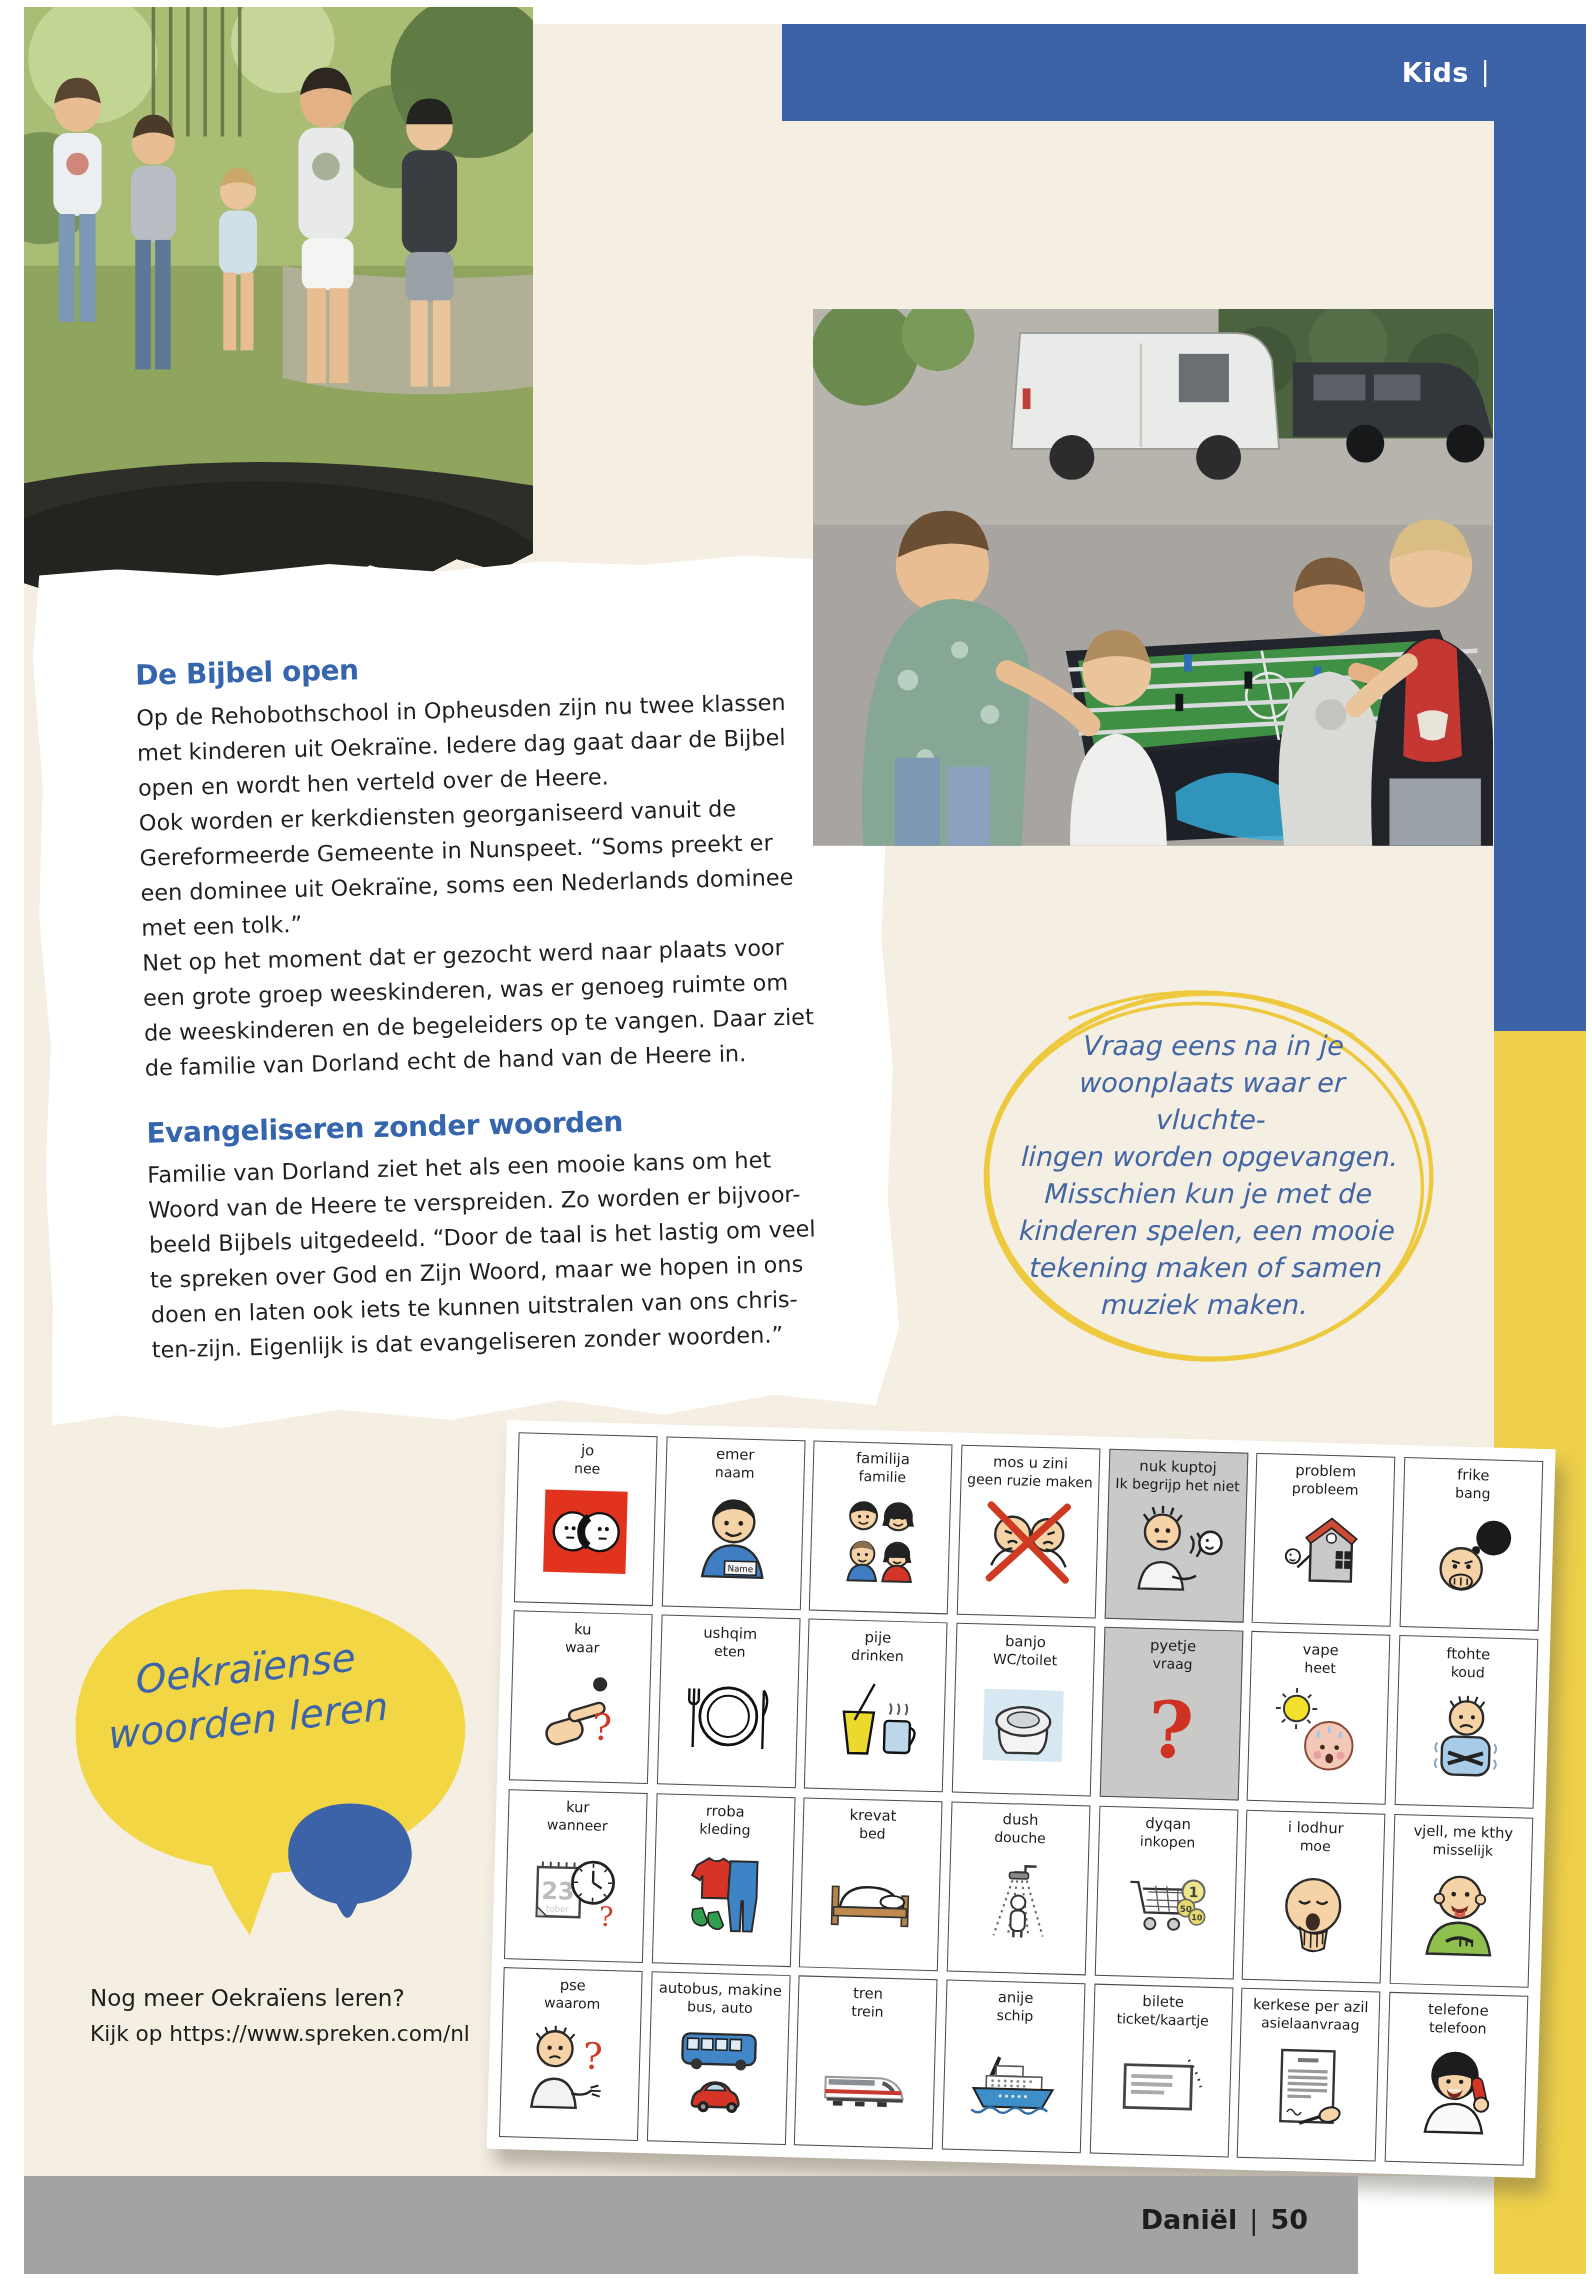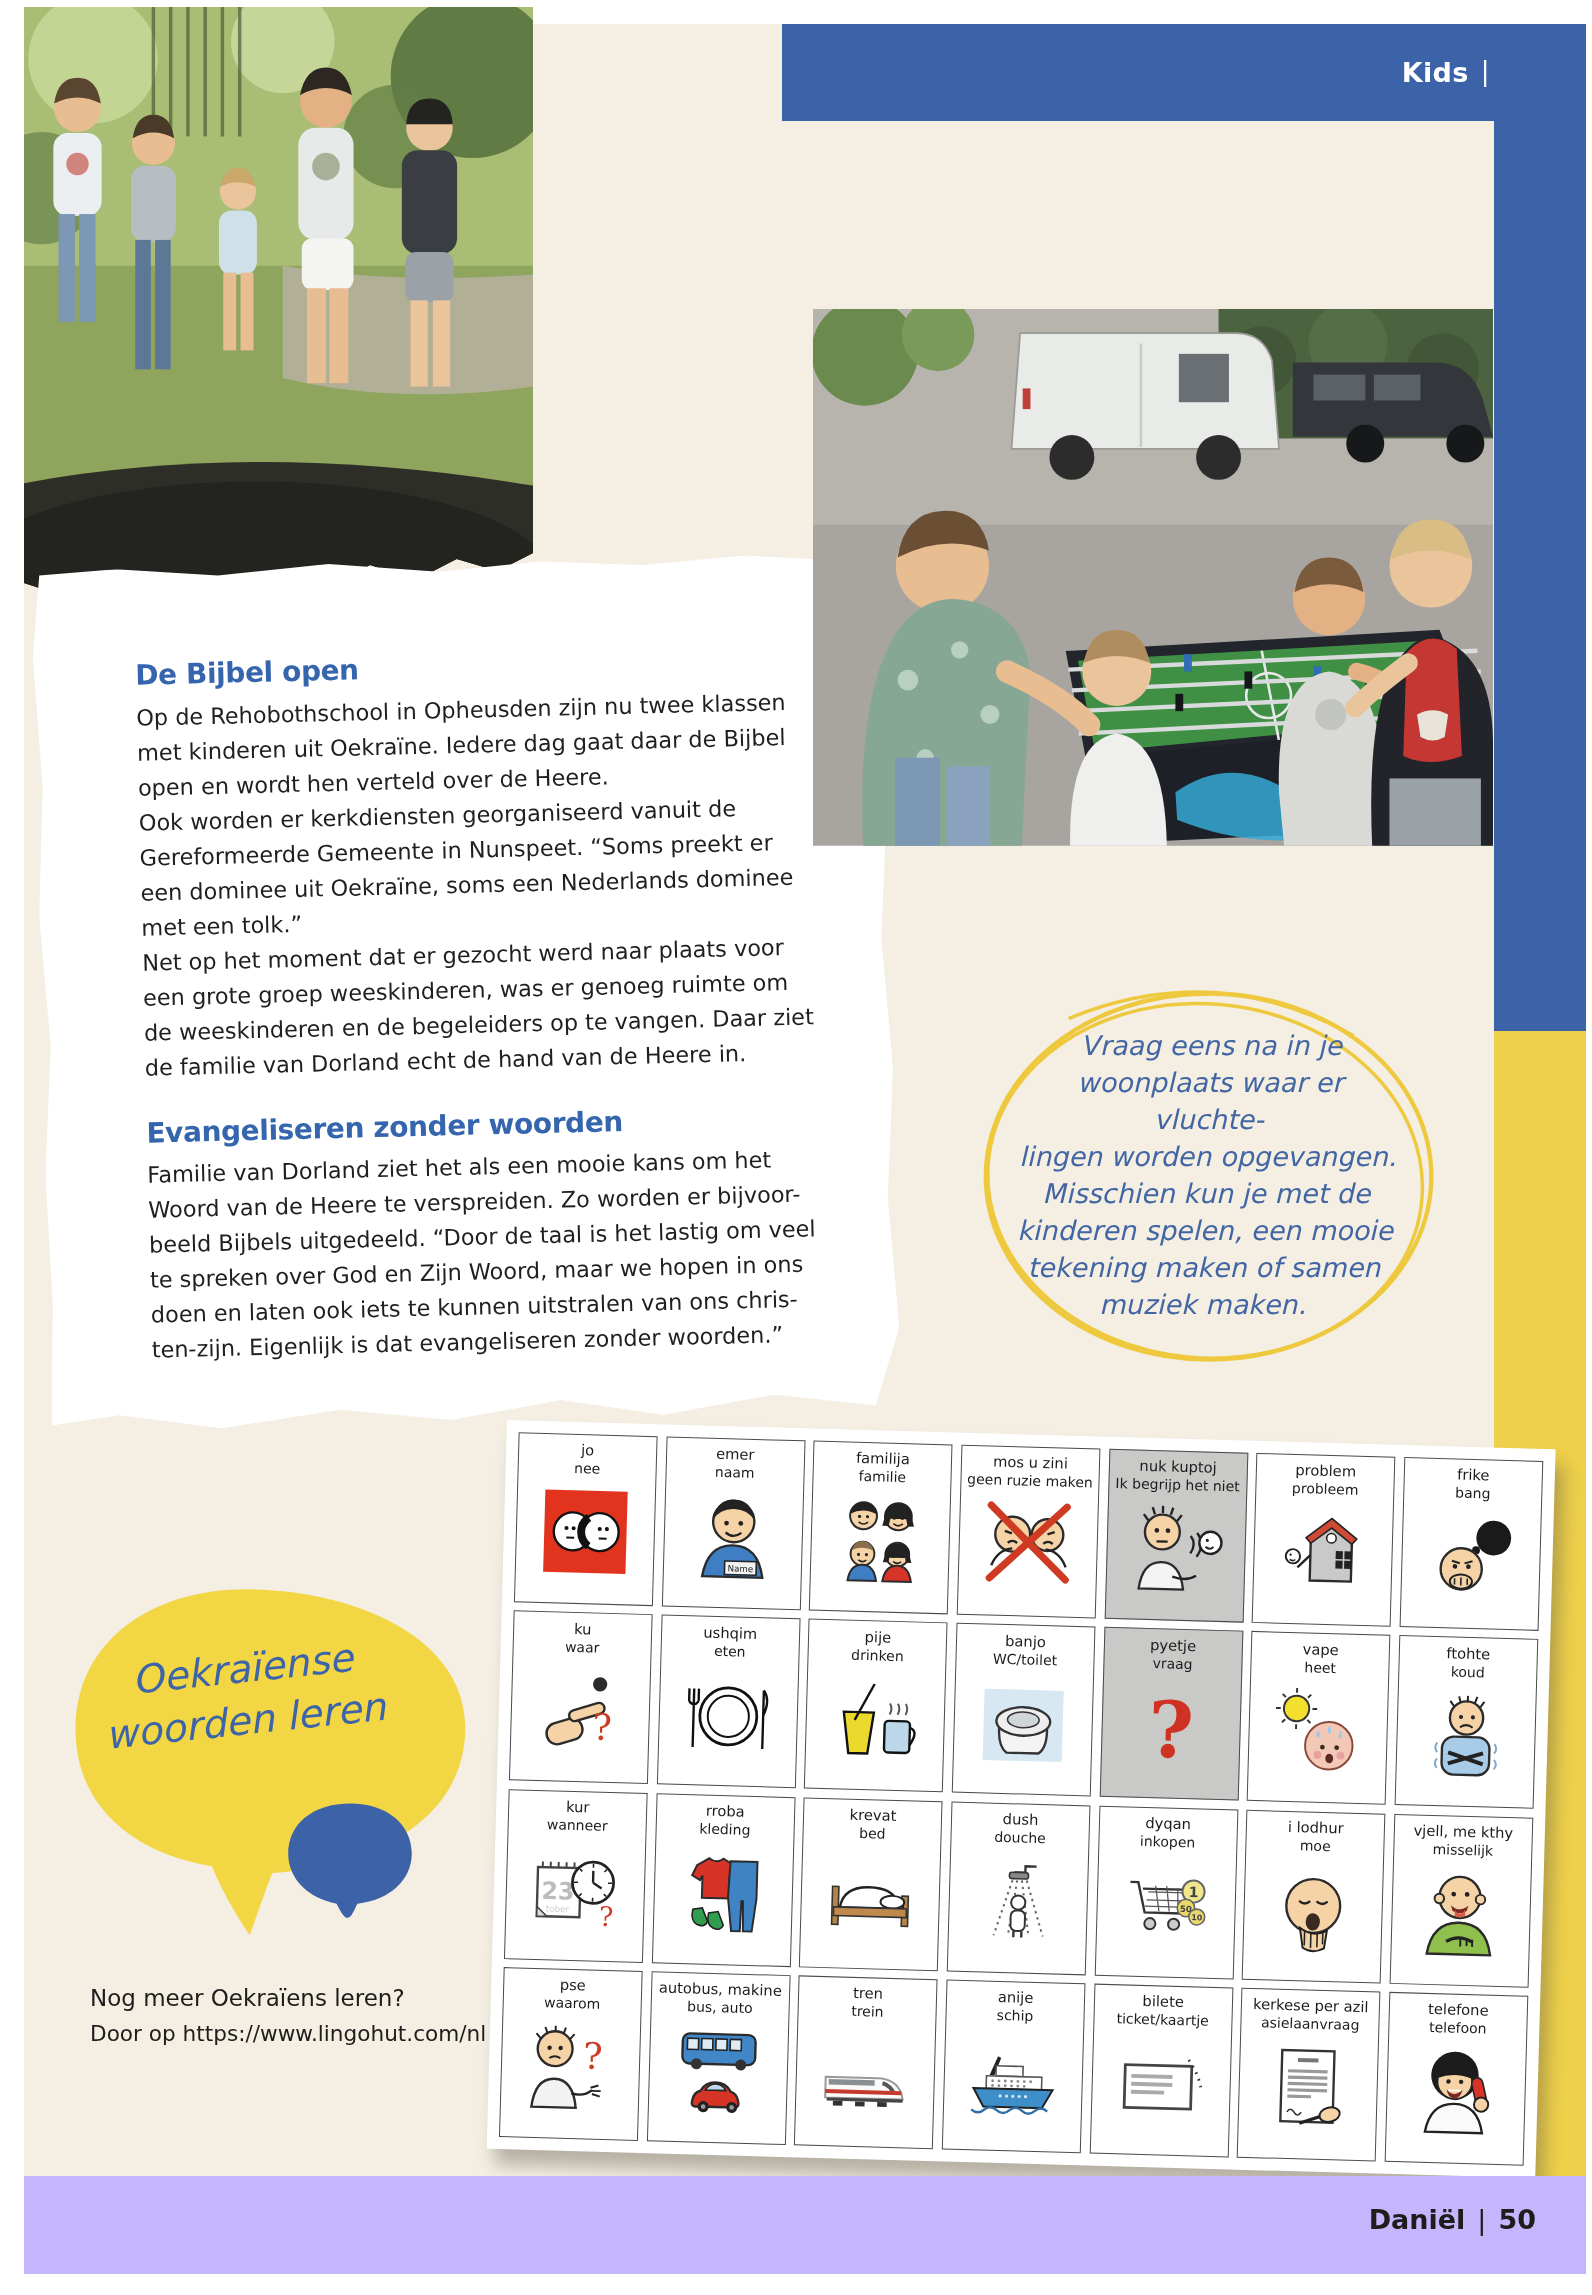--- a/index.html
+++ b/index.html
@@ -6,21 +6,21 @@
   body{width:1592px;height:2295px;position:relative;background:#ffffff;
        font-family:"DejaVu Sans","Liberation Sans",sans-serif;overflow:hidden}
   .abs{position:absolute}
 
   .bg-cream{left:24px;top:24px;width:1470px;height:2152px;background:#f4eee3}
   .band-top{left:782px;top:24px;width:804px;height:97px;background:#3c63a8;display:flex;align-items:center;justify-content:flex-end}
   .kids{display:flex;align-items:center;gap:12px;margin-right:55px;color:#fff;font-weight:bold;font-size:27px;letter-spacing:0.4px}
   .kids .sep{font-weight:400;font-size:26px;transform:translateY(-1.7px)}
   .col-blue{left:1494px;top:24px;width:92px;height:1007px;background:#3c63a8}
   .col-yellow{left:1494px;top:1031px;width:92px;height:1243px;background:#eed04a}
-  .strip-yellow{left:24px;top:2176px;width:1562px;height:98px;background:#c4b5fd}
+  .strip-yellow{left:24px;top:2176px;width:1334px;height:98px;background:#a3a3a3}
   .footer{position:absolute;right:50px;top:28px;font-size:27px;color:#1d1d1b;font-weight:bold;display:flex;gap:12px;align-items:center}
   .footer .fsep{font-weight:400}
 
   .photo{overflow:hidden}
   .photo svg{display:block}
   .photo1{left:24px;top:7px;width:509px;height:600px;
     clip-path:polygon(0 0,100% 0,100% 91%,93% 94%,85% 92%,77% 95.5%,68% 93%,60% 96.5%,51% 94%,43% 97%,34% 95%,26% 98%,17% 95.5%,9% 98.5%,0 96%)}
   .photo2{left:813px;top:309px;width:680px;height:537px}
 
   .text-card{left:39px;top:565px;width:850px;height:863px;background:#ffffff;
@@ -273,21 +273,21 @@
 woorden leren</div>
   </div>
   <div class="abs bubble-b">
     <svg viewBox="0 0 155 140">
       <path d="M78 4 C34 4 6 28 6 62 c0 30 24 52 56 58 c6 12 10 18 14 16 c4 -2 6 -8 10 -16 c38 -4 63 -28 63 -58 C149 28 120 4 78 4 Z" fill="#3c63a8"></path>
     </svg>
   </div>
 
   <div class="abs more-info">
     <div class="mi-bold">Nog meer Oekraïens leren?</div>
-    <div class="mi-line">Door op https://www.lingohut.com/nl</div>
+    <div class="mi-line">Kijk op https://www.spreken.com/nl</div>
   </div>
 
   <div class="abs word-card">
     <div class="wgrid" id="wgrid">
         <div class="cell">
           <div class="sq">jo</div>
           <div class="nl">nee</div>
           <div class="ic">
             <svg viewBox="0 0 120 120">
               <rect x="8" y="8" width="104" height="104" fill="#e2331f"></rect>

